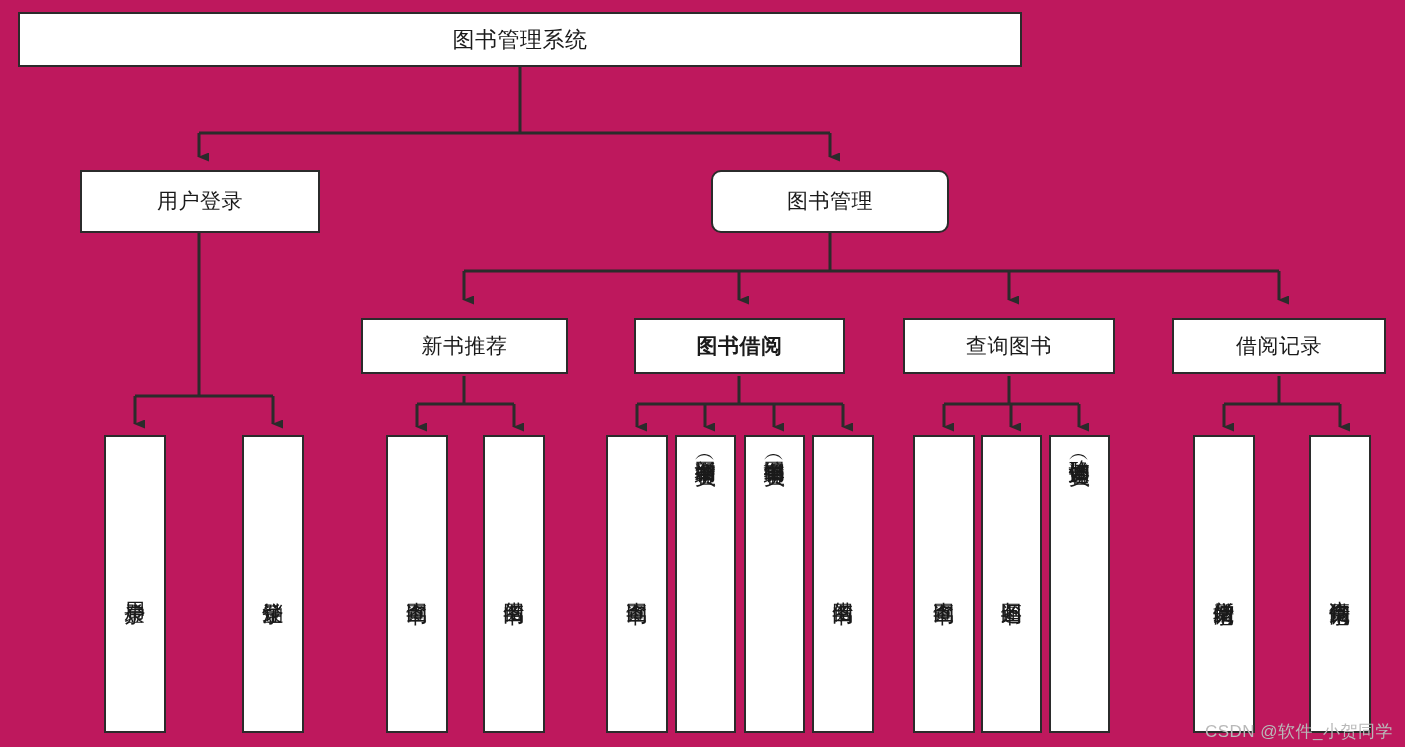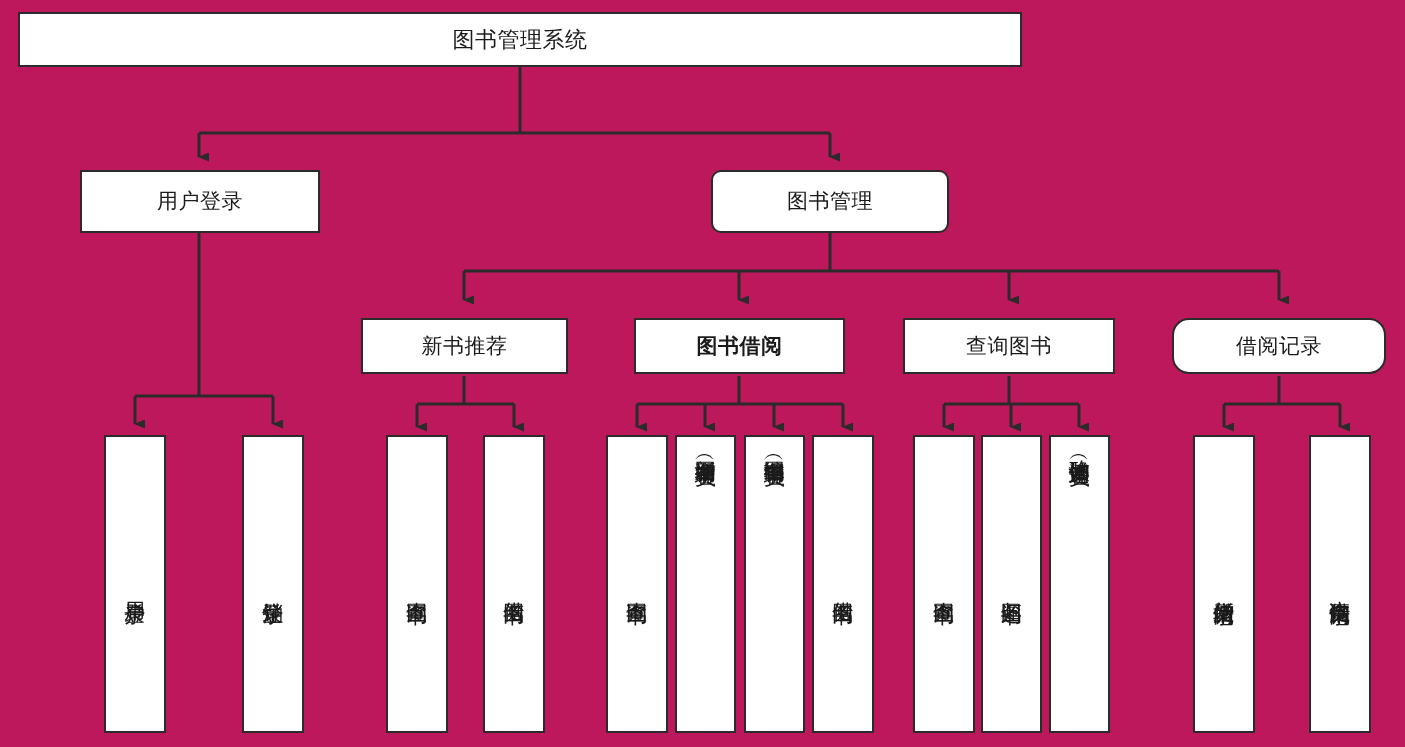--- a/index.html
+++ b/index.html
@@ -150,21 +150,21 @@
   </div>
 
   <div class="node h" style="left:634px; top:318px; width:211px; height:56px;font-weight:bold;">
     <span class="node-label">图书借阅</span>
   </div>
 
   <div class="node h" style="left:903px; top:318px; width:212px; height:56px;">
     <span class="node-label">查询图书</span>
   </div>
 
-  <div class="node h" style="left:1172px; top:318px; width:214px; height:56px;border-radius:17px;">
+  <div class="node h" style="left:1172px; top:318px; width:214px; height:56px;">
     <span class="node-label">借阅记录</span>
   </div>
 
   <div class="node v center" style="left:104px; top:435px; width:62px; height:298px;">
     <span class="node-label">用户登录</span>
   </div>
 
   <div class="node v center" style="left:242px; top:435px; width:62px; height:298px;">
     <span class="node-label">注销登录</span>
   </div>
@@ -206,14 +206,15 @@
   </div>
 
   <div class="node v center" style="left:1193px; top:435px; width:62px; height:298px;">
     <span class="node-label">新增借阅记录</span>
   </div>
 
   <div class="node v center" style="left:1309px; top:435px; width:62px; height:298px;">
     <span class="node-label">查询借阅记录</span>
   </div>
 
+  <div id="watermark">CSDN @软件_小贺同学</div>
 
 </div>
 
 </body></html>

